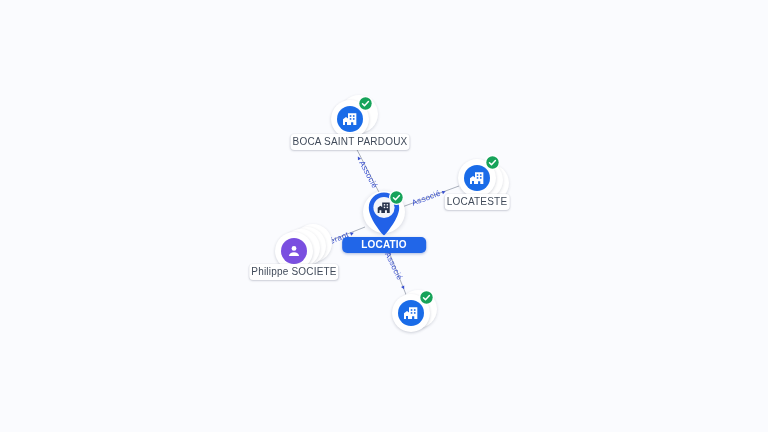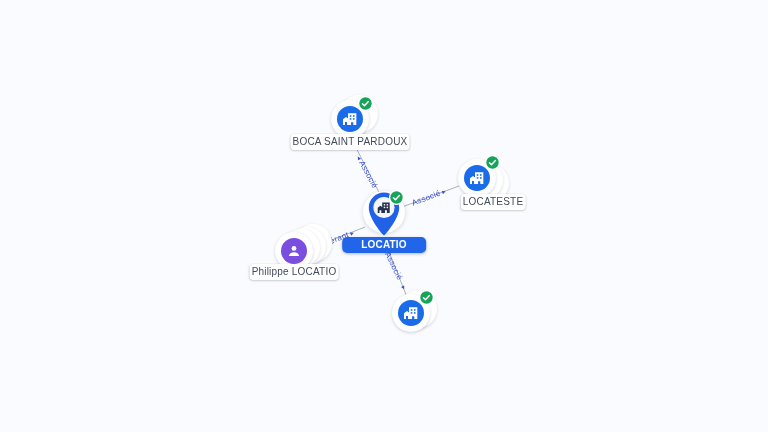--- a/index.html
+++ b/index.html
@@ -107,21 +107,21 @@
       </div>
     </div>
     <div class="badge">
       <svg viewBox="0 0 16 16" width="15" height="15">
         <circle cx="8" cy="8" r="8" fill="#fff"></circle>
           <circle cx="8" cy="8" r="6.6" fill="#17a35a"></circle>
         <path d="M4.8 8.2l2.1 2.1 4.2-4.4" stroke="#fff" stroke-width="1.6" fill="none" stroke-linecap="round" stroke-linejoin="round"></path>
       </svg>
     </div>
   </div>
-  <div class="pill" style="left:493px;top:194px;">LOCATESTE</div>
+  <div class="pill" style="left:477px;top:194px;">LOCATESTE</div>
 
   <div class="pin-wrap">
     <div class="pin-halo"></div>
     <div class="pin">
       <svg viewBox="0 0 36 46" width="36" height="46">
         <path d="M18 1.5C9.5 1.5 2.8 8.2 2.8 16.7c0 10.2 12.1 24.6 14.1 26.9.6.7 1.6.7 2.2 0 2-2.3 14.1-16.7 14.1-26.9C33.2 8.2 26.5 1.5 18 1.5z" fill="#2161e8"></path>
         <circle cx="18" cy="16.5" r="10.6" fill="#f4f6fa"></circle>
         <g transform="translate(10.8,9.3) scale(0.6)">
           <path d="M9 3.5h12.5V21H16.9v-4.3h-3.3V21H9z" fill="#26324b"></path>
           <rect x="11.6" y="6.3" width="2.4" height="2.4" fill="#f4f6fa"></rect>
@@ -148,21 +148,21 @@
     <div class="stack" style="left:7px;top:-3px;"></div>
     <div class="card">
       <div class="chip purple">
         <svg viewBox="0 0 24 24" width="16" height="16" fill="#fff">
           <circle cx="12" cy="8.2" r="3.6"></circle>
           <path d="M4.5 19.5c0-3.6 3.4-5.8 7.5-5.8s7.5 2.2 7.5 5.8z"></path>
         </svg>
       </div>
     </div>
   </div>
-  <div class="pill" style="left:294px;top:264px;">Philippe LOCATIO</div>
+  <div class="pill" style="left:294px;top:264px;">Philippe SOCIETE</div>
 
   <div class="node" style="left:392px;top:294px;">
     <div class="stack" style="left:7px;top:-4px;"></div>
     <div class="card">
       <div class="chip blue">
         <svg viewBox="0 0 24 24" width="16" height="16">
           <path d="M9 3.5h12.5V21H16.9v-4.3h-3.3V21H9z" fill="#fff"></path>
           <rect x="11.6" y="6.3" width="2.4" height="2.4" fill="#1a6ce8"></rect>
           <rect x="16.4" y="6.3" width="2.4" height="2.4" fill="#1a6ce8"></rect>
           <rect x="11.6" y="10.7" width="2.4" height="2.4" fill="#1a6ce8"></rect>

